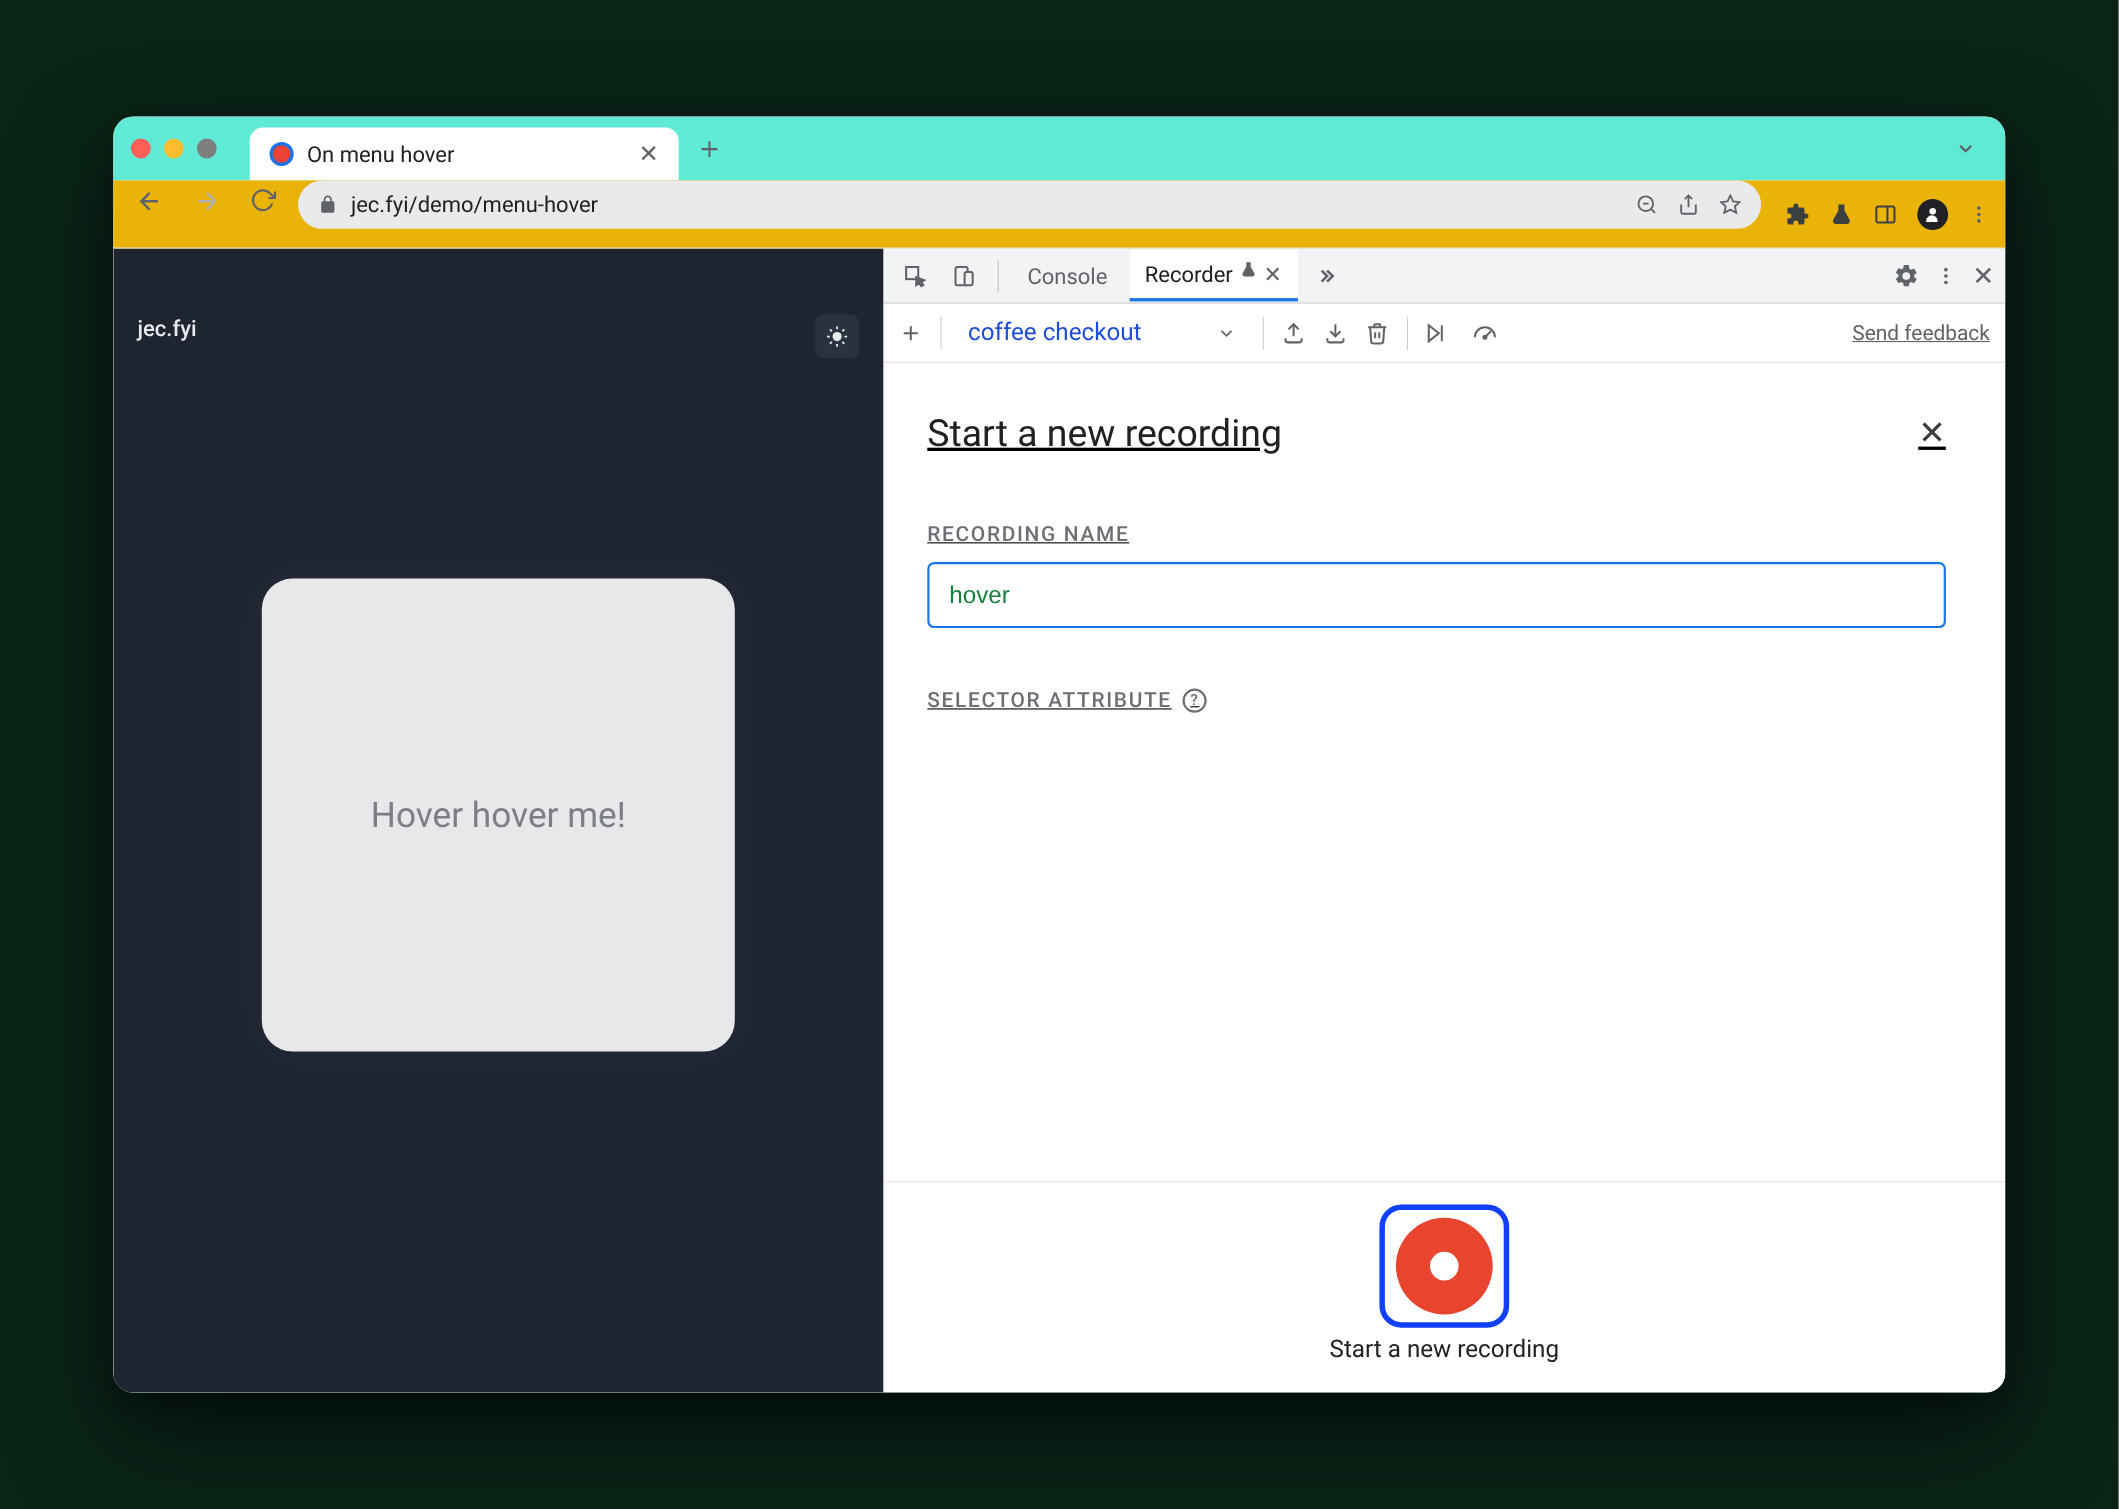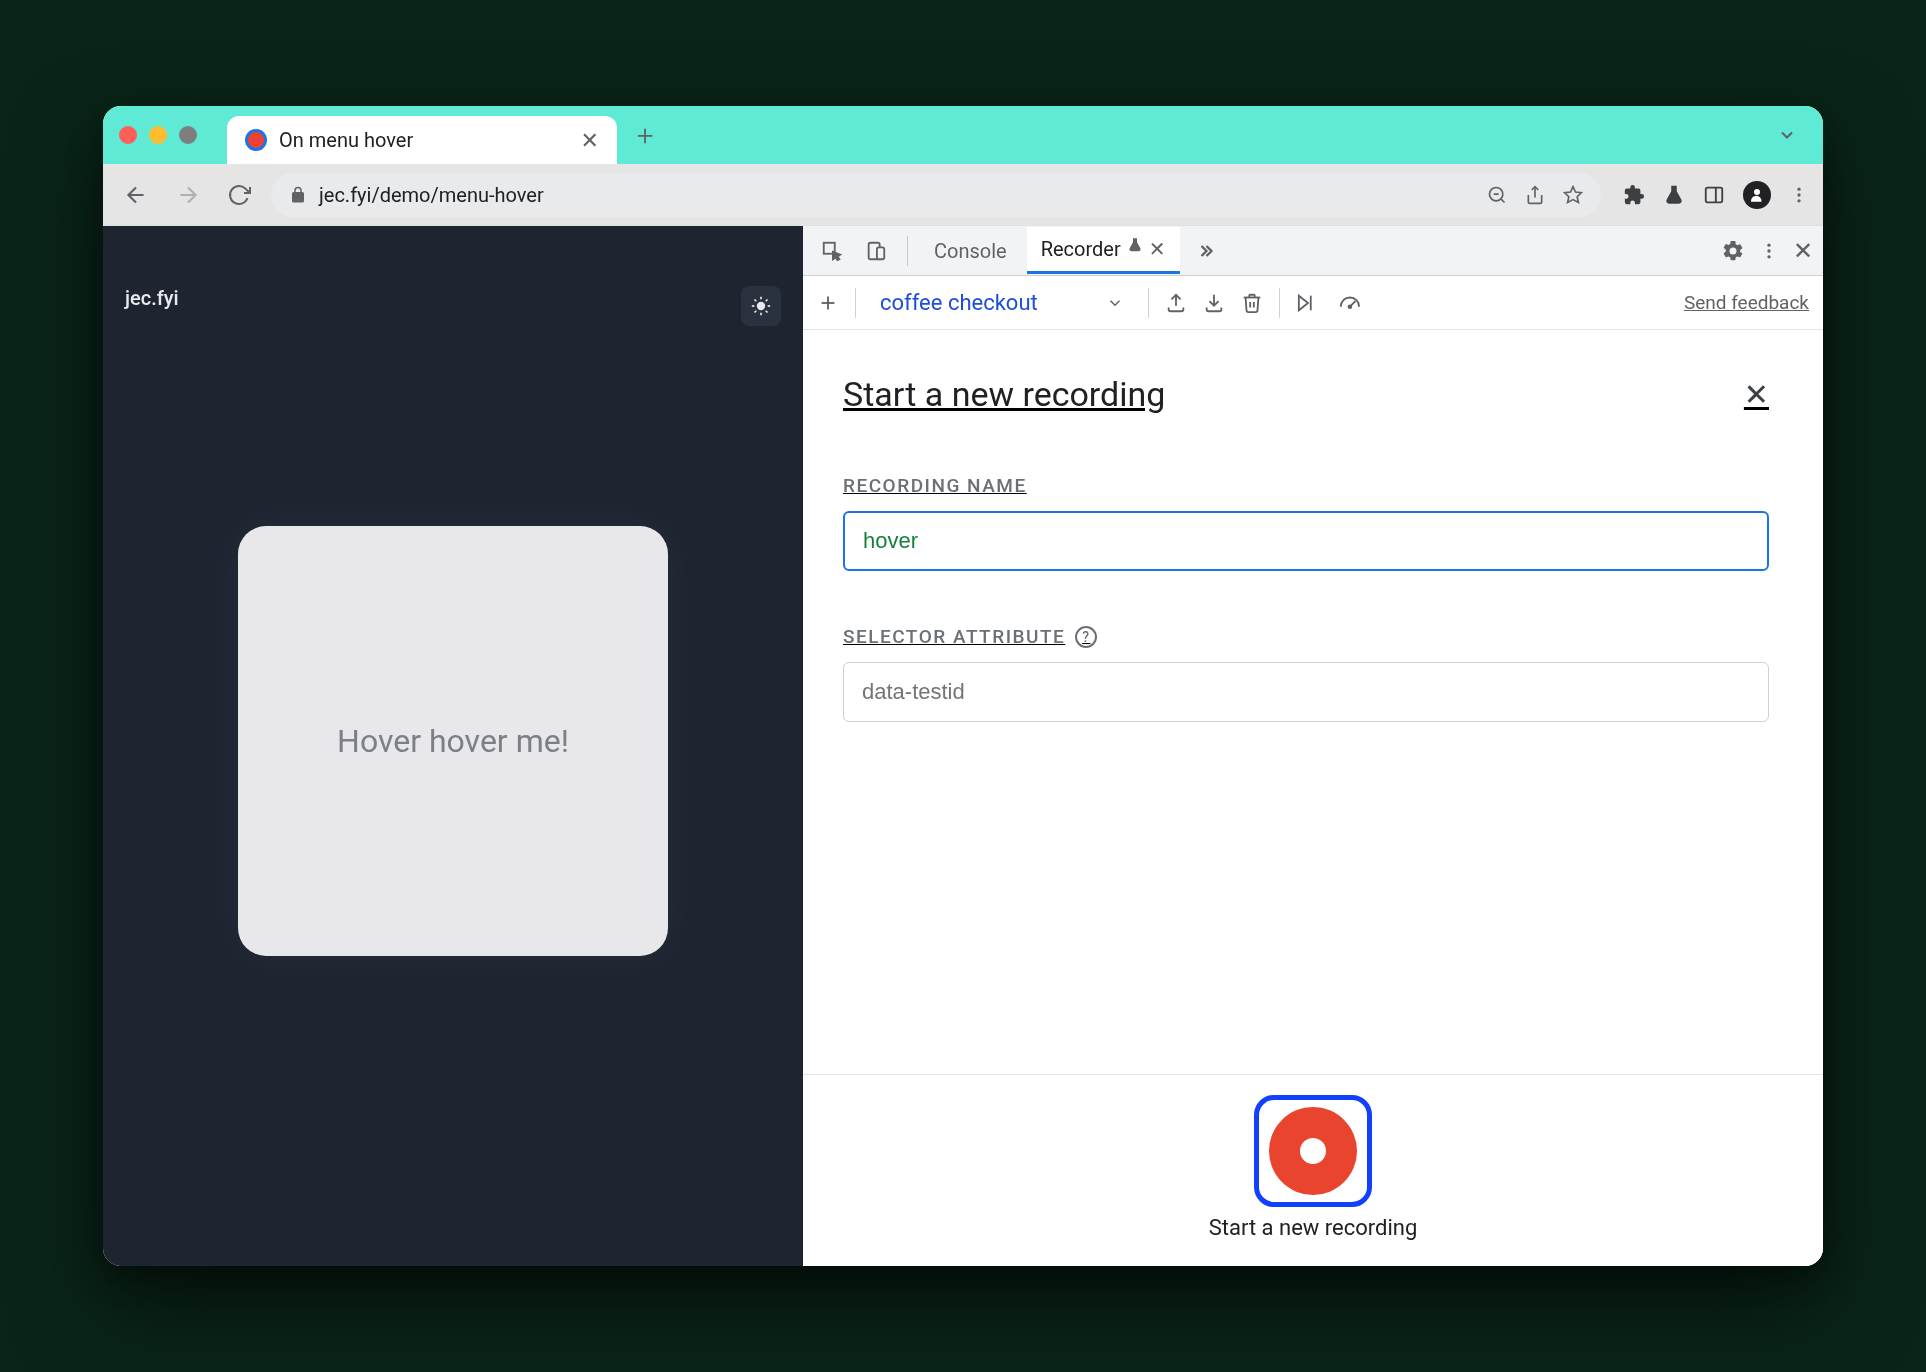--- a/index.html
+++ b/index.html
@@ -48,23 +48,22 @@
     color: #202124;
   }
   .tab .favicon { width:22px; height:22px; background:#1a73e8; border-radius:50%; display:inline-block; position:relative;}
   .tab .favicon::after{content:"";position:absolute;inset:3px;background:#ea4335;border-radius:50%;}
   .tab .close { margin-left:auto; font-size:22px; color:#5f6368; cursor:pointer;}
   .newtab { margin-left:14px; font-size:28px; color:#5f6368; cursor:pointer;}
   .chev-down { margin-left:auto; margin-right:10px; color:#5f6368;}
   
   .toolbar {
     height: 62px;
-    background:#e5e5e5;
+    background:#eab308;
     display:flex;
-    align-items:center;
     padding: 0 14px;
     gap: 14px;
     border-bottom:1px solid #e0e0e0;
   }
   .navbtn { color:#5f6368; font-size:24px; padding:6px; cursor:pointer;}
   .navbtn.dis { color:#b0b0b0;}
   .omnibox {
     flex:1;
     height:44px;
     background:#e9eaec;
@@ -429,21 +428,20 @@
         <div class="field-group">
           <div class="field-label">RECORDING NAME</div>
           <input class="field-input" value="hover" style="">
         </div>
 
         <div class="field-group" style="margin-top:54px;">
           <div class="field-label">
             <span>SELECTOR ATTRIBUTE</span>
             <span class="help-icon">?</span>
           </div>
-          <input class="field-input plain" placeholder="data-testid" style="">
         </div>
 
         <div class="rec-footer">
           <div class="rec-btn-wrap">
             <div class="rec-circle">
               <div class="rec-inner"></div>
             </div>
           </div>
           <div class="rec-caption">Start a new recording</div>
         </div>

